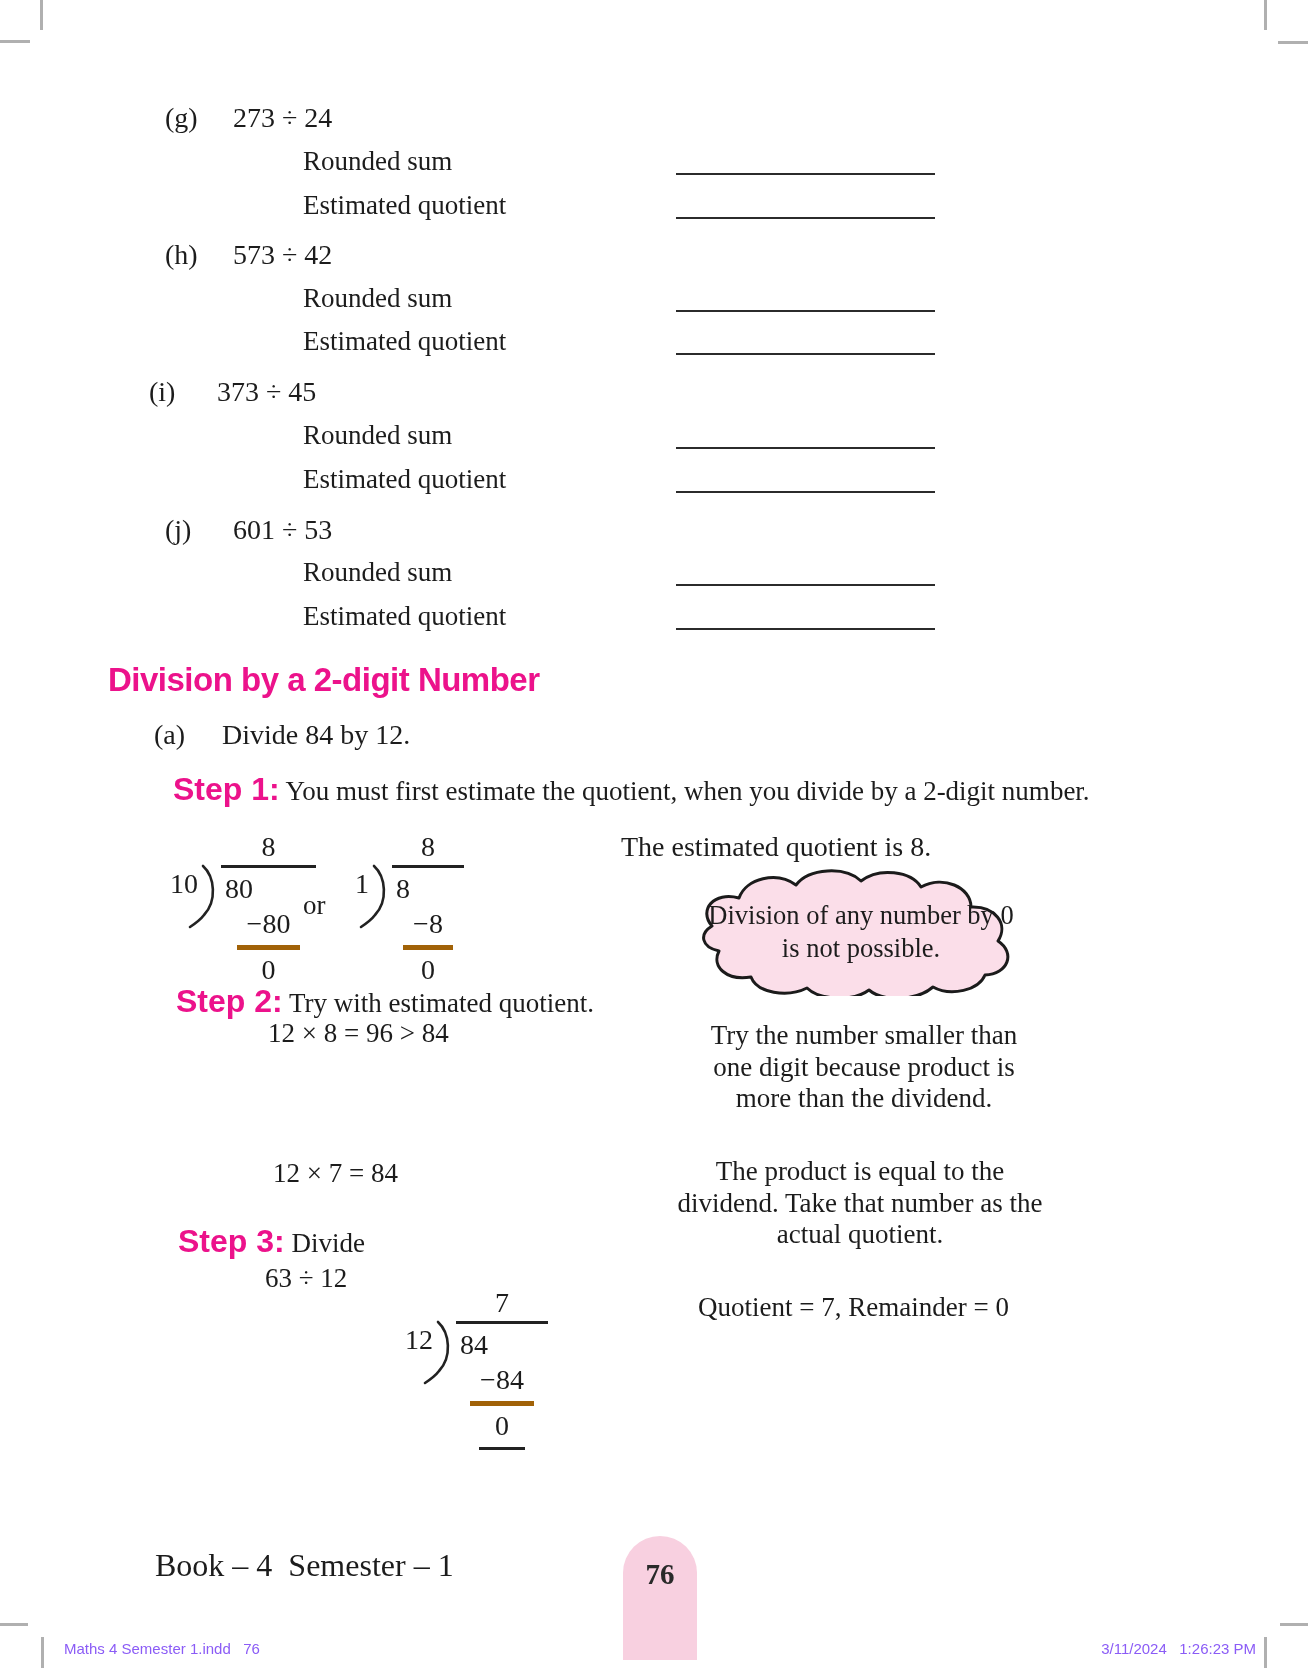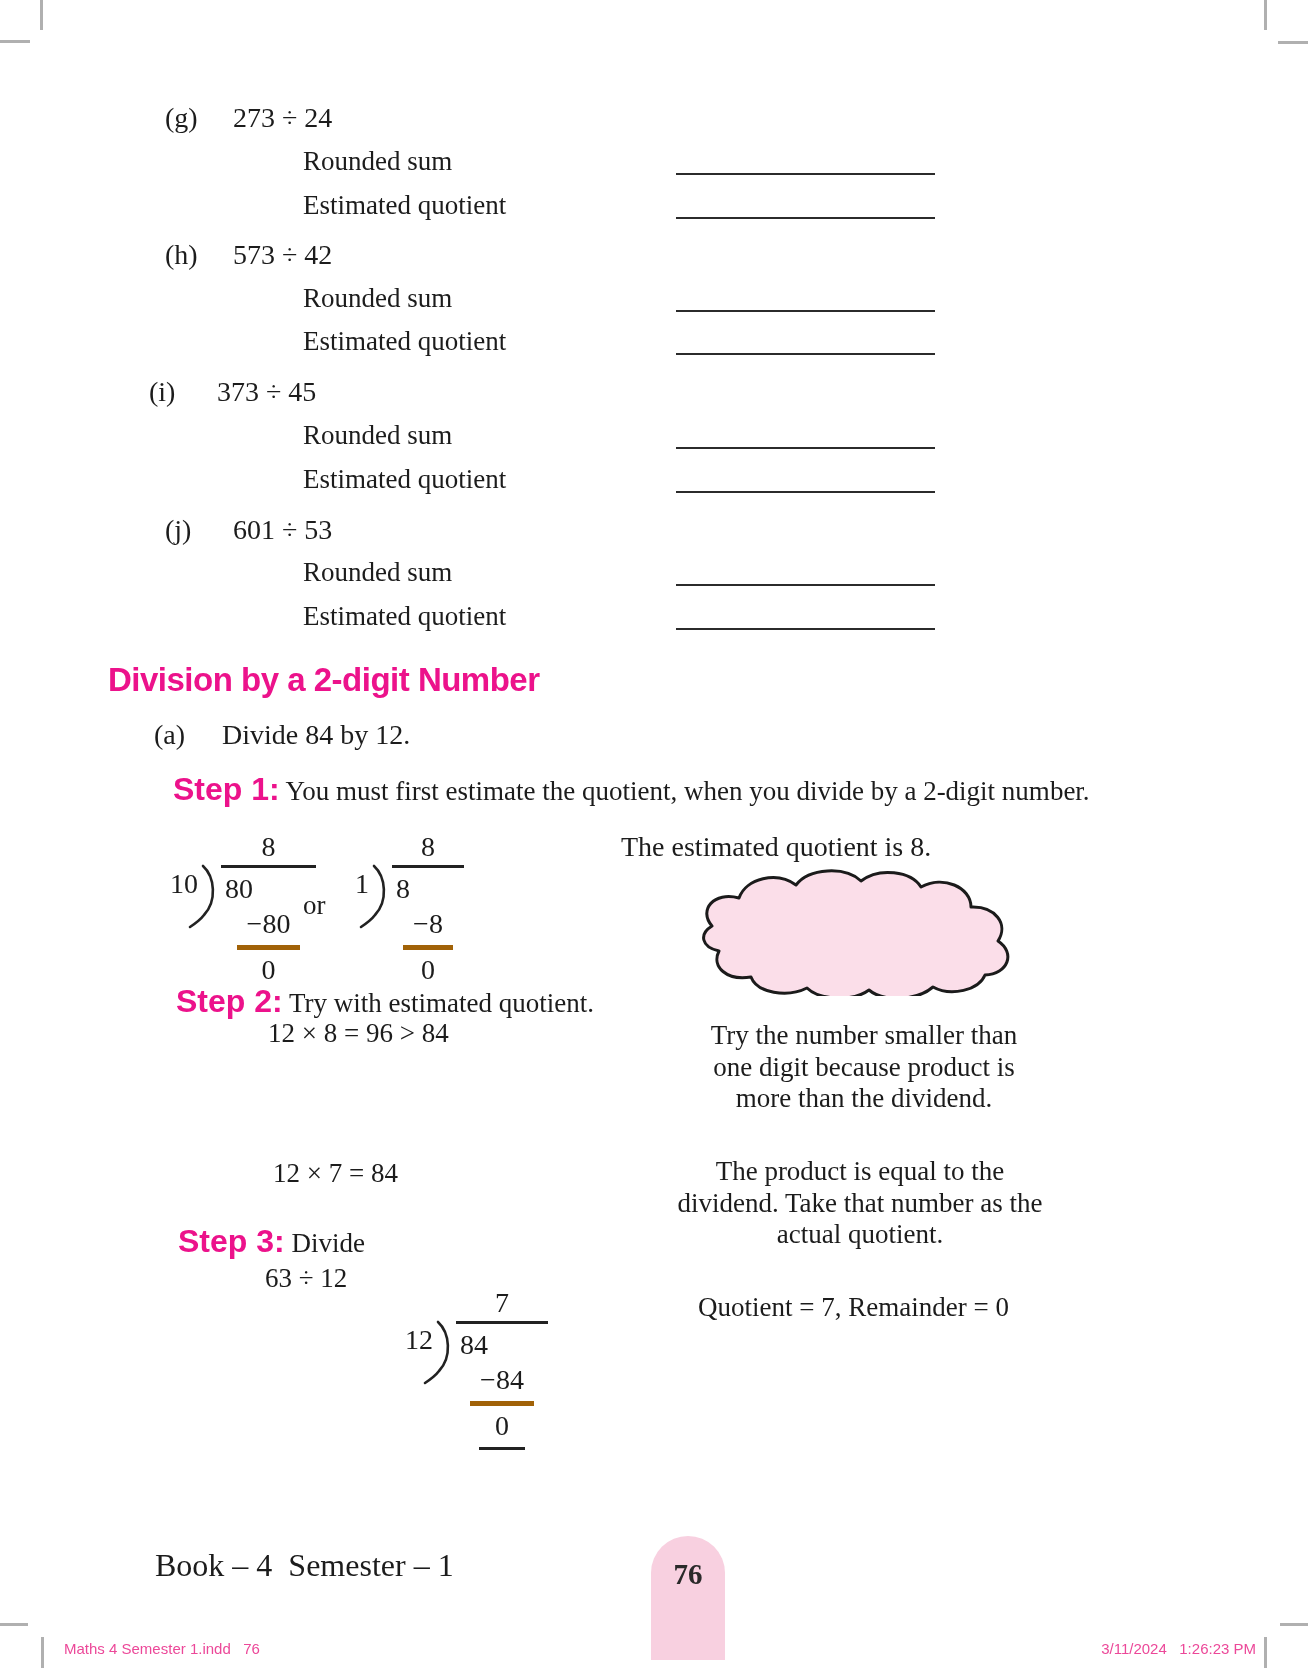--- a/index.html
+++ b/index.html
@@ -32,21 +32,21 @@
   .ld-sub{border-bottom:5px solid #a16207;padding:0 10px 4px;}
   .ld-rem{padding-top:3px;}
   .ld-rem.underlined{border-bottom:3px solid #222;padding:3px 16px 4px;}
   
   .cloud{position:absolute;}
   .cloud-text{position:absolute;left:20px;right:20px;top:0;bottom:0;display:flex;align-items:center;
               justify-content:center;text-align:center;font-size:26.5px;line-height:33px;padding-top:4px;}
   
   .badge{position:absolute;background:var(--badge_fill);border-radius:37px 37px 0 0;text-align:center;}
   .badge-num{font-weight:bold;font-size:29px;color:#2a2a2a;padding-top:22px;}
-  .printbar{position:absolute;font-family:"Liberation Sans",sans-serif;font-size:15px;color:#ec4899;}
+  .printbar{position:absolute;font-family:"Liberation Sans",sans-serif;font-size:15px;color:#8b5cf6;}
 </style>
 </head>
 <body>
 
 <div class="page">
 
   <div class="crop" style="left:40px;top:0;width:3px;height:30px;"></div>
   <div class="crop" style="left:0;top:40px;width:30px;height:3px;"></div>
   <div class="crop" style="left:1264px;top:0;width:3px;height:30px;"></div>
   <div class="crop" style="left:1278px;top:41px;width:30px;height:3px;"></div>
@@ -149,20 +149,21 @@
   <div class="abs t28" style="left:577px;top:830px;">The estimated quotient is 8.</div>
 
   <div class="cloud" style="left:682px;top:864px;width:358px;height:132px;">
     <svg width="358" height="132" viewBox="0 0 358 132">
       <path d="M 30,62 C 16,46 32,27 57,34 C 64,14 95,7 114,21 C 127,4 163,2 179,17
                C 197,3 229,7 239,23 C 261,11 289,23 289,43 C 313,42 327,60 316,77
                C 334,89 326,110 303,111 C 297,126 269,133 251,123 C 235,137 201,138 187,126
                C 171,138 137,136 125,124 C 105,134 75,129 69,113 C 45,117 29,103 37,87
                C 19,83 17,70 30,62 Z" style="fill:var(--cloud_fill);" stroke="#1b1b1b" stroke-width="3" stroke-linejoin="round"></path>
     </svg>
+    <div class="cloud-text">Division of any number by 0 is not possible.</div>
   </div>
 
   <div class="abs t27" style="left:176px;top:984px;">
     <span class="step-label">Step 2:</span>
     <span>Try with estimated quotient.</span>
   </div>
   <div class="abs t27" style="left:268px;top:1016px;">12 × 8 = 96 &gt; 84</div>
   <div class="abs note" style="left:688px;top:1020px;width:352px;">Try the number smaller than one digit because product is more than the dividend.</div>
 
   <div class="abs t27" style="left:273px;top:1156px;">12 × 7 = 84</div>
@@ -185,20 +186,20 @@
       <span class="ld-q">7</span>
       <span class="ld-dividend">84</span>
       <span class="ld-sub">−84</span>
       <span class="ld-rem underlined">0</span>
     </span>
   </div>
 
   <div class="abs t27" style="left:698px;top:1290px;">Quotient = 7, Remainder = 0</div>
 
   <div class="abs t27 pre" style="left:110px;top:1548px;font-size:32px;margin-left:45px;">Book – 4  Semester – 1</div>
-  <div class="badge" style="left:651px;top:1536px;width:74px;height:124px;">
+  <div class="badge" style="left:623px;top:1536px;width:74px;height:124px;">
     <div class="badge-num">76</div>
   </div>
 
   <div class="printbar pre" style="left:64px;top:1640px;">Maths 4 Semester 1.indd   76</div>
   <div class="printbar pre" style="right:52px;top:1640px;">3/11/2024   1:26:23 PM</div>
 
 </div>
 
 </body></html>

